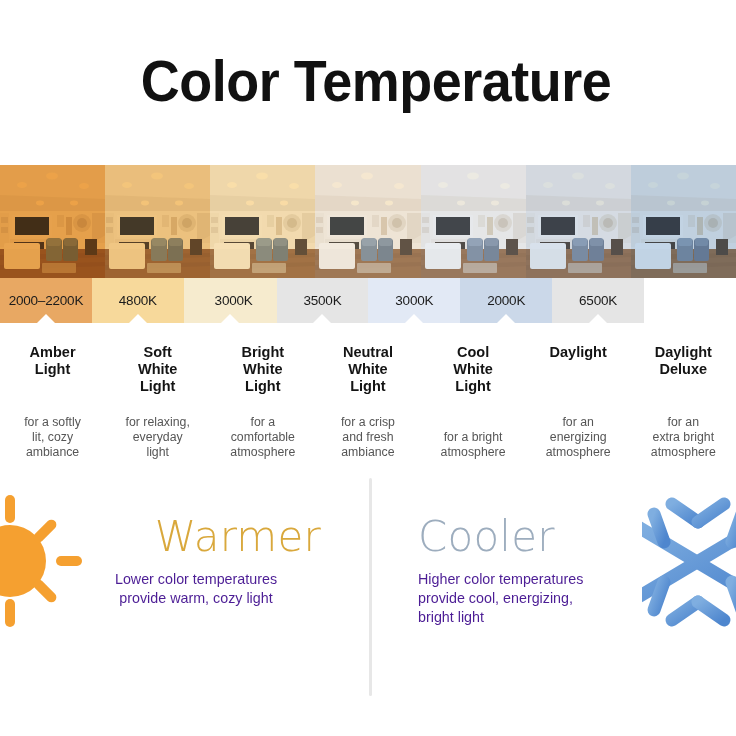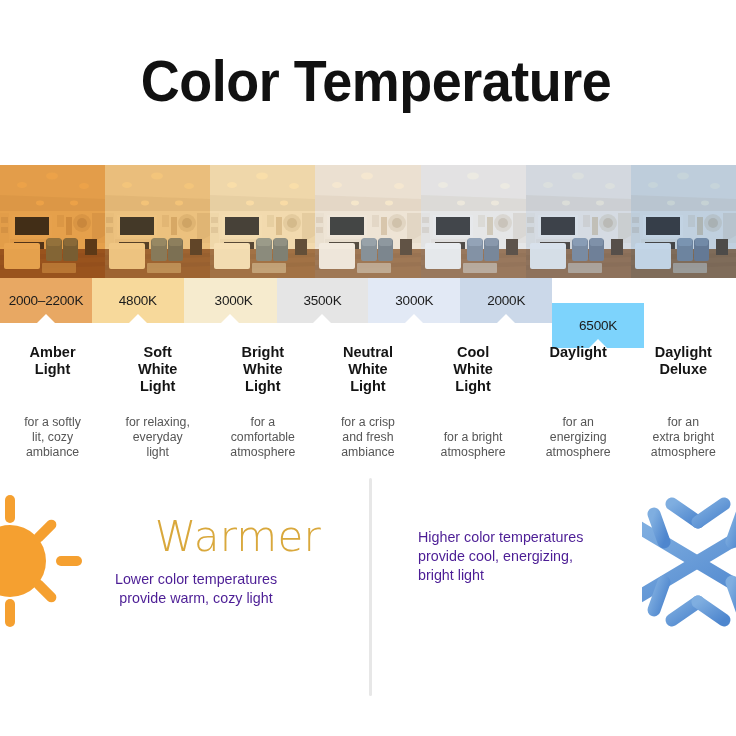--- a/index.html
+++ b/index.html
@@ -440,21 +440,21 @@
         <span class="notch"></span>
       </div>
       <div class="swatch" style="background: rgb(226, 233, 245);">
         <span class="swatch-label">3000K</span>
         <span class="notch"></span>
       </div>
       <div class="swatch" style="background: rgb(203, 216, 233);">
         <span class="swatch-label">2000K</span>
         <span class="notch"></span>
       </div>
-      <div class="swatch" style="background: #7dd3fc; margin-top: 25px;">
+      <div class="swatch" style="background: #e5e5e5;">
         <span class="swatch-label">6500K</span>
         <span class="notch"></span>
       </div>
     </div>
 
   <div class="cols">
       <div class="col">
         <div class="col-name">Amber<br>Light</div>
         <div class="col-desc">for a softly<br>lit, cozy<br>ambiance</div>
       </div>
@@ -501,20 +501,21 @@
         </svg>
       </div>
       <div class="warm-text">
         <div class="big-word big-warm">Warmer</div>
         <div class="sub-text">Lower color temperatures<br>provide warm, cozy light</div>
       </div>
     </div>
 
     <div class="half half-cool">
       <div class="cool-text">
+        <div class="big-word big-cool">Cooler</div>
         <div class="sub-text">Higher color temperatures<br>provide cool, energizing,<br>bright light</div>
       </div>
       <div class="icon-snow">
         <svg viewBox="0 0 128 148" width="128" height="148">
           <defs>
             <linearGradient id="snowgrad" x1="0" y1="0" x2="1" y2="1">
               <stop offset="0%" stop-color="#7FAEE0"></stop>
               <stop offset="100%" stop-color="#4E86CE"></stop>
             </linearGradient>
           </defs>

